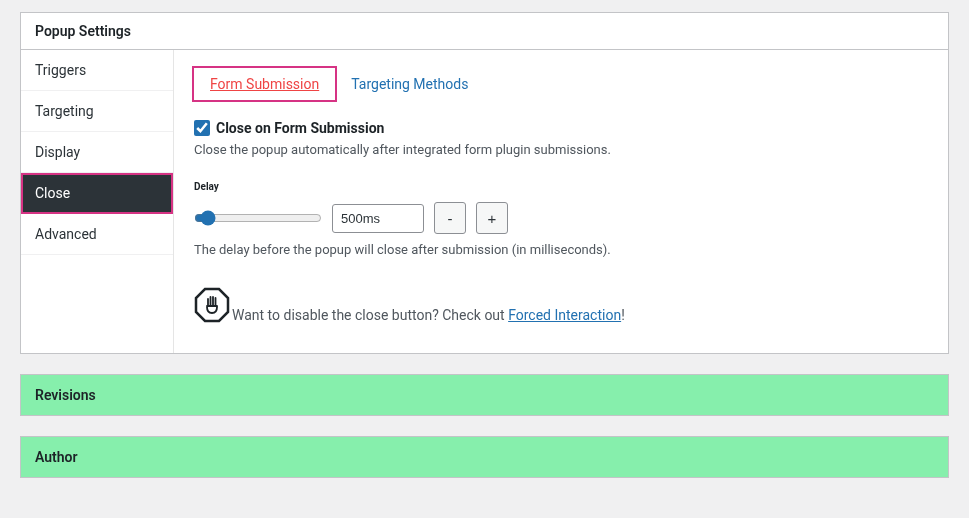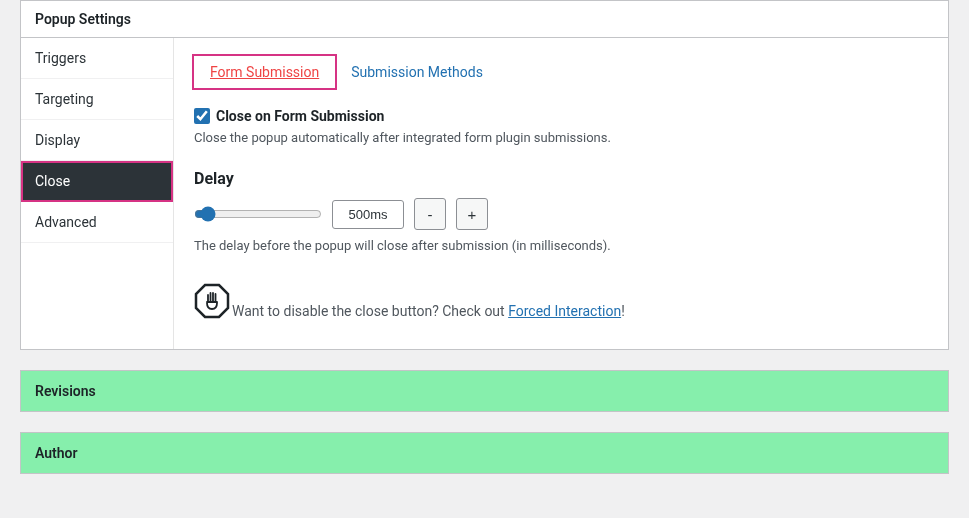--- a/index.html
+++ b/index.html
@@ -77,40 +77,39 @@
     .checkbox-label {
       font-weight: 700;
       font-size: 14px;
     }
     .help-text {
       color: #50575e;
       font-size: 13px;
     }
     .field-label {
       font-weight: 700;
-      font-size: 16px;
+      font-size: 10px;
       margin-bottom: 6px;
     }
     .slider-row {
       display: flex;
       align-items: center;
       gap: 10px;
       margin-bottom: 8px;
       margin-top: 10px;
     }
     input[type="range"] {
       width: 128px;
       accent-color: #2271b1;
     }
     .value-input {
-      width: 72px;
+      width: 92px;
       padding: 6px 8px;
       border: 1px solid #8c8f94;
       border-radius: 3px;
-      text-align: center;
       font-size: 13px;
       color: #2c3338;
       background: #fff;
     }
     .stepper-btn {
       width: 32px; height: 32px;
       border: 1px solid #8c8f94;
       border-radius: 3px;
       background: #f6f7f7;
       cursor: pointer;
@@ -135,21 +134,21 @@
       color: #2271b1;
       text-decoration: underline;
     }
     .panel-simple {
       background: #86efac;
       border: 1px solid #c3c4c7;
       margin: 0 20px 20px 20px;
       padding: 12px 14px;
       font-weight: 600;
     }
-    .page-wrap { padding-top: 0; }
+    .page-wrap { padding-top: 12px; }
   </style>
 </head>
 <body>
 
 <div class="page-wrap">
 
   <div class="panel">
     <div class="panel-header">Popup Settings</div>
     <div class="settings-body">
 
@@ -168,21 +167,21 @@
         </div>
         <div class="sidebar-item">
           <span>Advanced</span>
         </div>
       </div>
 
       <div class="content">
 
         <div class="tabs">
           <div class="tab active">Form Submission</div>
-          <div class="tab">Submission Methods</div>
+          <div class="tab">Targeting Methods</div>
         </div>
 
         <div class="field-group">
           <div class="checkbox-row">
             <input type="checkbox" checked="" style="">
             <span class="checkbox-label">Close on Form Submission</span>
           </div>
           <div class="help-text">Close the popup automatically after integrated form plugin submissions.</div>
         </div>
 

